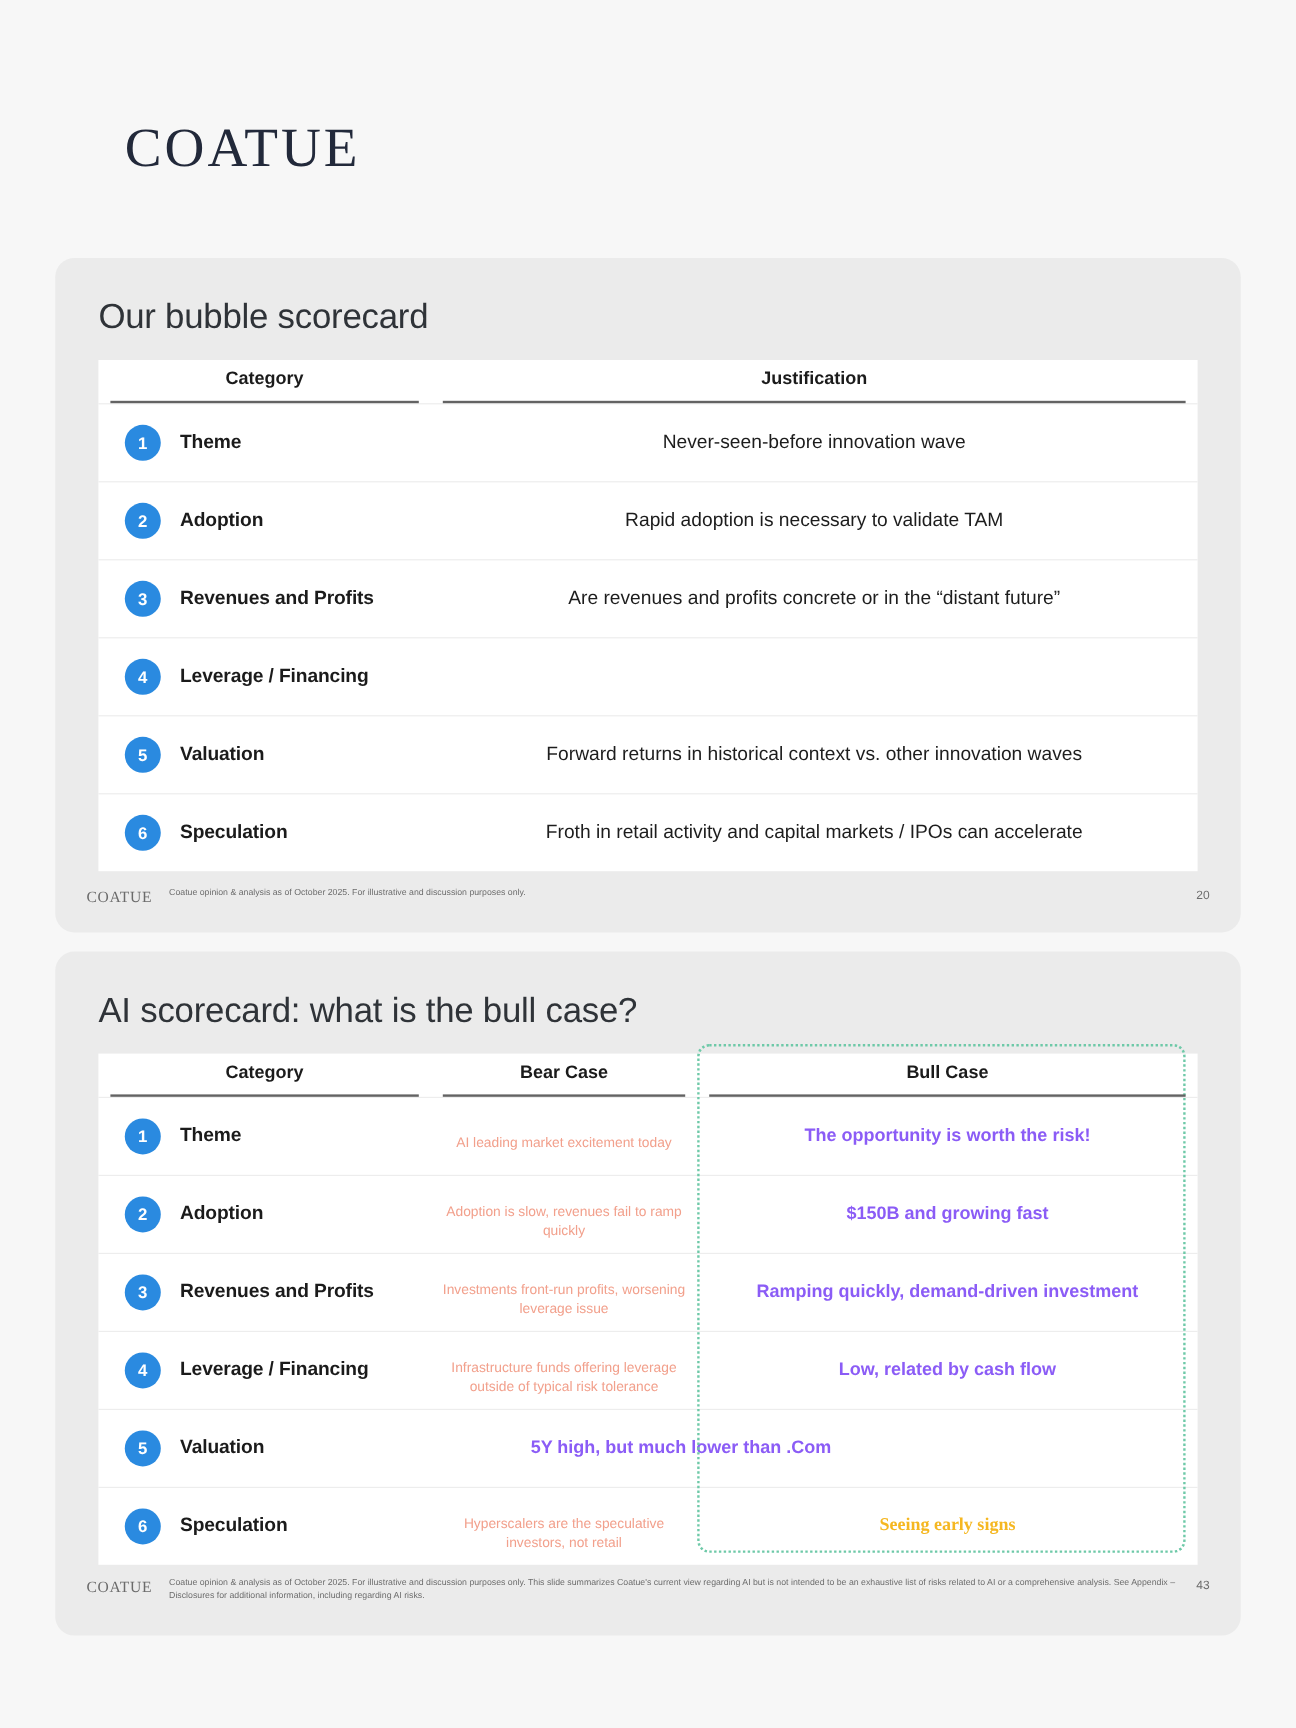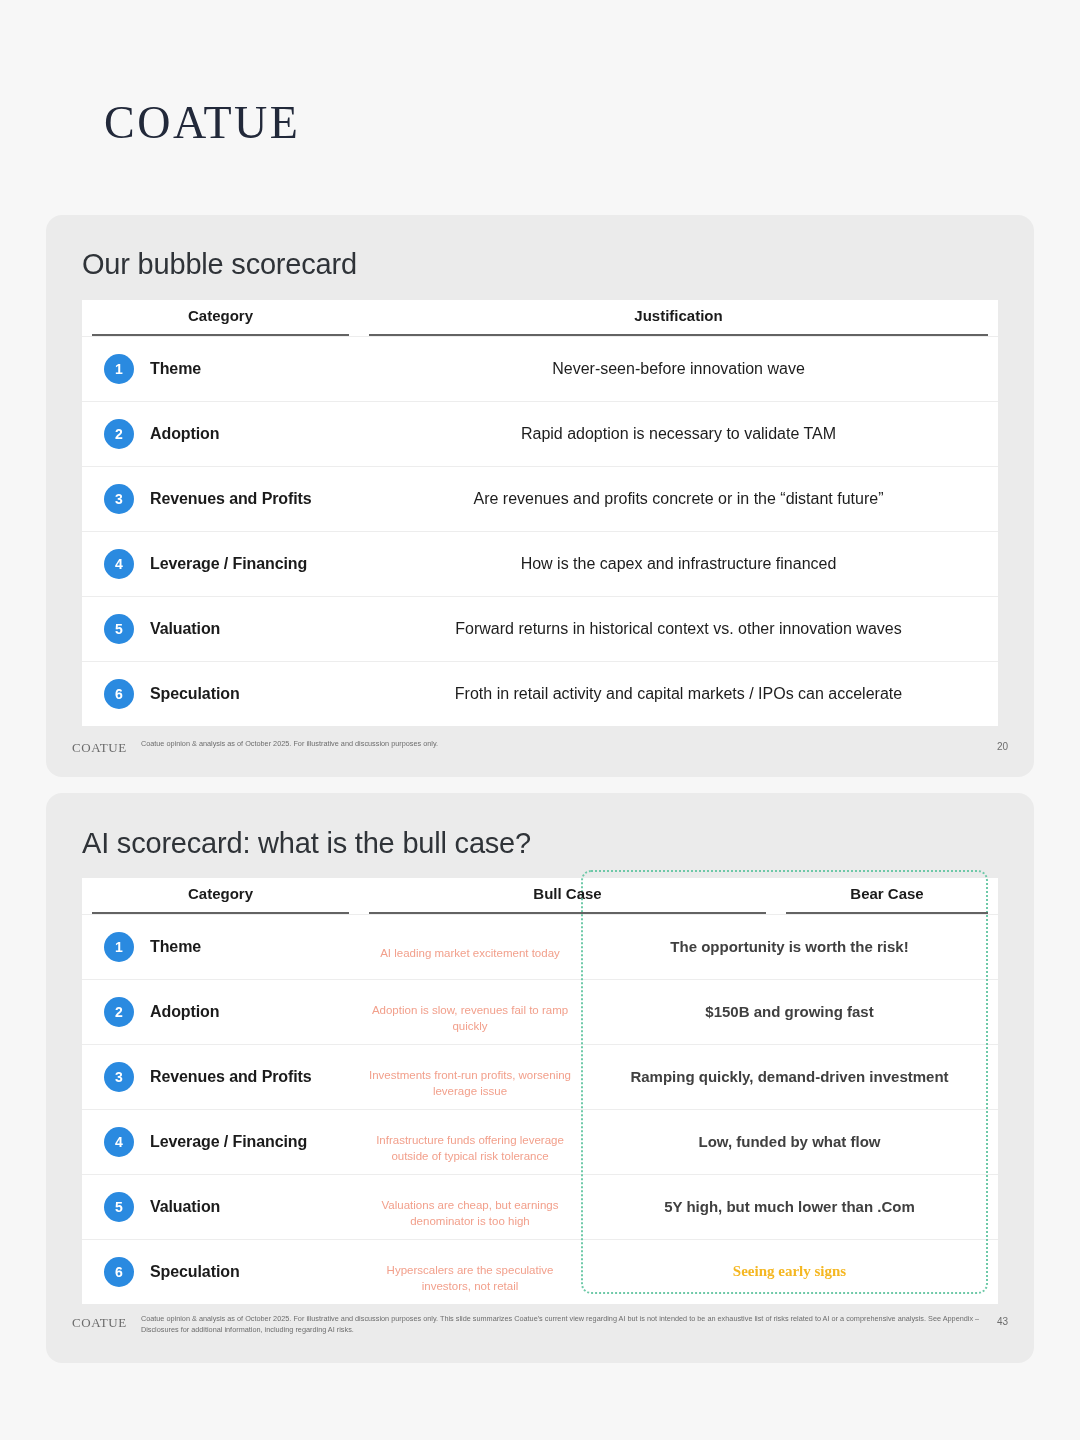--- a/index.html
+++ b/index.html
@@ -134,21 +134,21 @@
     font-size: 11.5px;
     color: #f2a08c;
     text-align: center;
     line-height: 1.35;
     padding: 0 8px;
     margin-top: 14px;
   }
   .bull-cell {
     font-size: 15px;
     font-weight: bold;
-    color: #404040;
+    color: #8b5cf6;
     text-align: center;
     line-height: 1.3;
     padding: 0 8px;
   }
   .bull-cell.amber { color: #f5b721; font-family: Liberation Serif, serif; }
 
   
   .bull-highlight {
     position: absolute;
     left: 499px;
@@ -229,21 +229,20 @@
           <div class="cat-label">Revenues and Profits</div>
         </div>
         <div class="just-cell s1-c2">Are revenues and profits concrete or in the “distant future”</div>
       </div>
 
       <div class="row">
         <div class="cat-cell s1-c1">
           <div class="badge">4</div>
           <div class="cat-label">Leverage / Financing</div>
         </div>
-        <div class="just-cell s1-c2">How is the capex and infrastructure financed</div>
       </div>
 
       <div class="row">
         <div class="cat-cell s1-c1">
           <div class="badge">5</div>
           <div class="cat-label">Valuation</div>
         </div>
         <div class="just-cell s1-c2">Forward returns in historical context vs. other innovation waves</div>
       </div>
 
@@ -264,22 +263,22 @@
   </div>
 
   <div class="slide slide-2">
     <div class="slide-title">AI scorecard: what is the bull case?</div>
 
     <div class="table-wrap">
       <div class="bull-highlight"></div>
 
       <div class="thead">
         <div class="th s2-c1">Category</div>
+        <div class="th s2-c2">Bear Case</div>
         <div class="th s2-c3">Bull Case</div>
-        <div class="th s2-c2">Bear Case</div>
       </div>
 
       <div class="row">
         <div class="cat-cell s2-c1">
           <div class="badge">1</div>
           <div class="cat-label">Theme</div>
         </div>
         <div class="bear-cell s2-c2">AI leading market excitement today</div>
         <div class="bull-cell s2-c3">The opportunity is worth the risk!</div>
       </div>
@@ -301,29 +300,28 @@
         <div class="bear-cell s2-c2">Investments front-run profits, worsening leverage issue</div>
         <div class="bull-cell s2-c3">Ramping quickly, demand-driven investment</div>
       </div>
 
       <div class="row">
         <div class="cat-cell s2-c1">
           <div class="badge">4</div>
           <div class="cat-label">Leverage / Financing</div>
         </div>
         <div class="bear-cell s2-c2">Infrastructure funds offering leverage outside of typical risk tolerance</div>
-        <div class="bull-cell s2-c3">Low, funded by what flow</div>
+        <div class="bull-cell s2-c3">Low, related by cash flow</div>
       </div>
 
       <div class="row">
         <div class="cat-cell s2-c1">
           <div class="badge">5</div>
           <div class="cat-label">Valuation</div>
         </div>
-        <div class="bear-cell s2-c2">Valuations are cheap, but earnings denominator is too high</div>
         <div class="bull-cell s2-c3">5Y high, but much lower than .Com</div>
       </div>
 
       <div class="row">
         <div class="cat-cell s2-c1">
           <div class="badge">6</div>
           <div class="cat-label">Speculation</div>
         </div>
         <div class="bear-cell s2-c2">Hyperscalers are the speculative investors, not retail</div>
         <div class="bull-cell s2-c3 amber">Seeing early signs</div>

